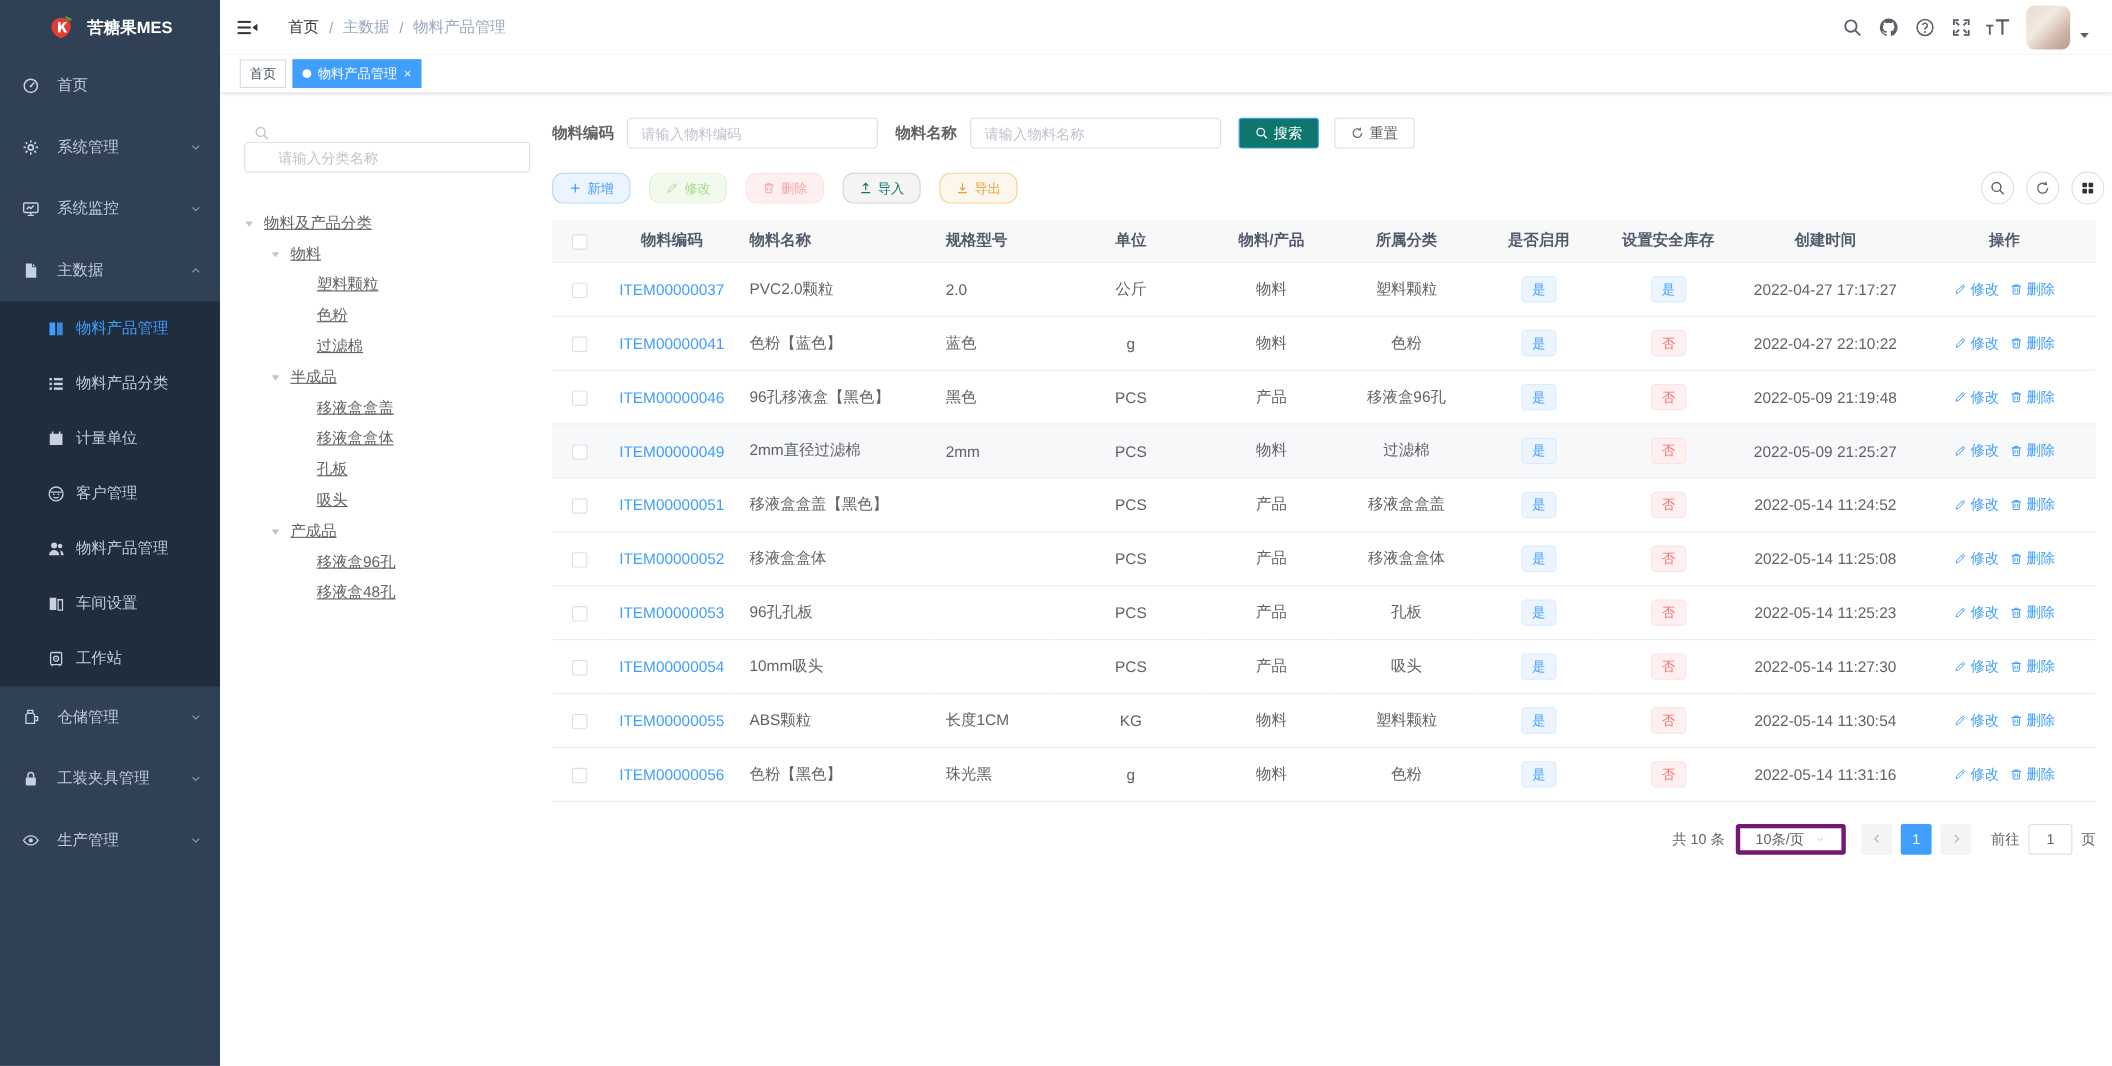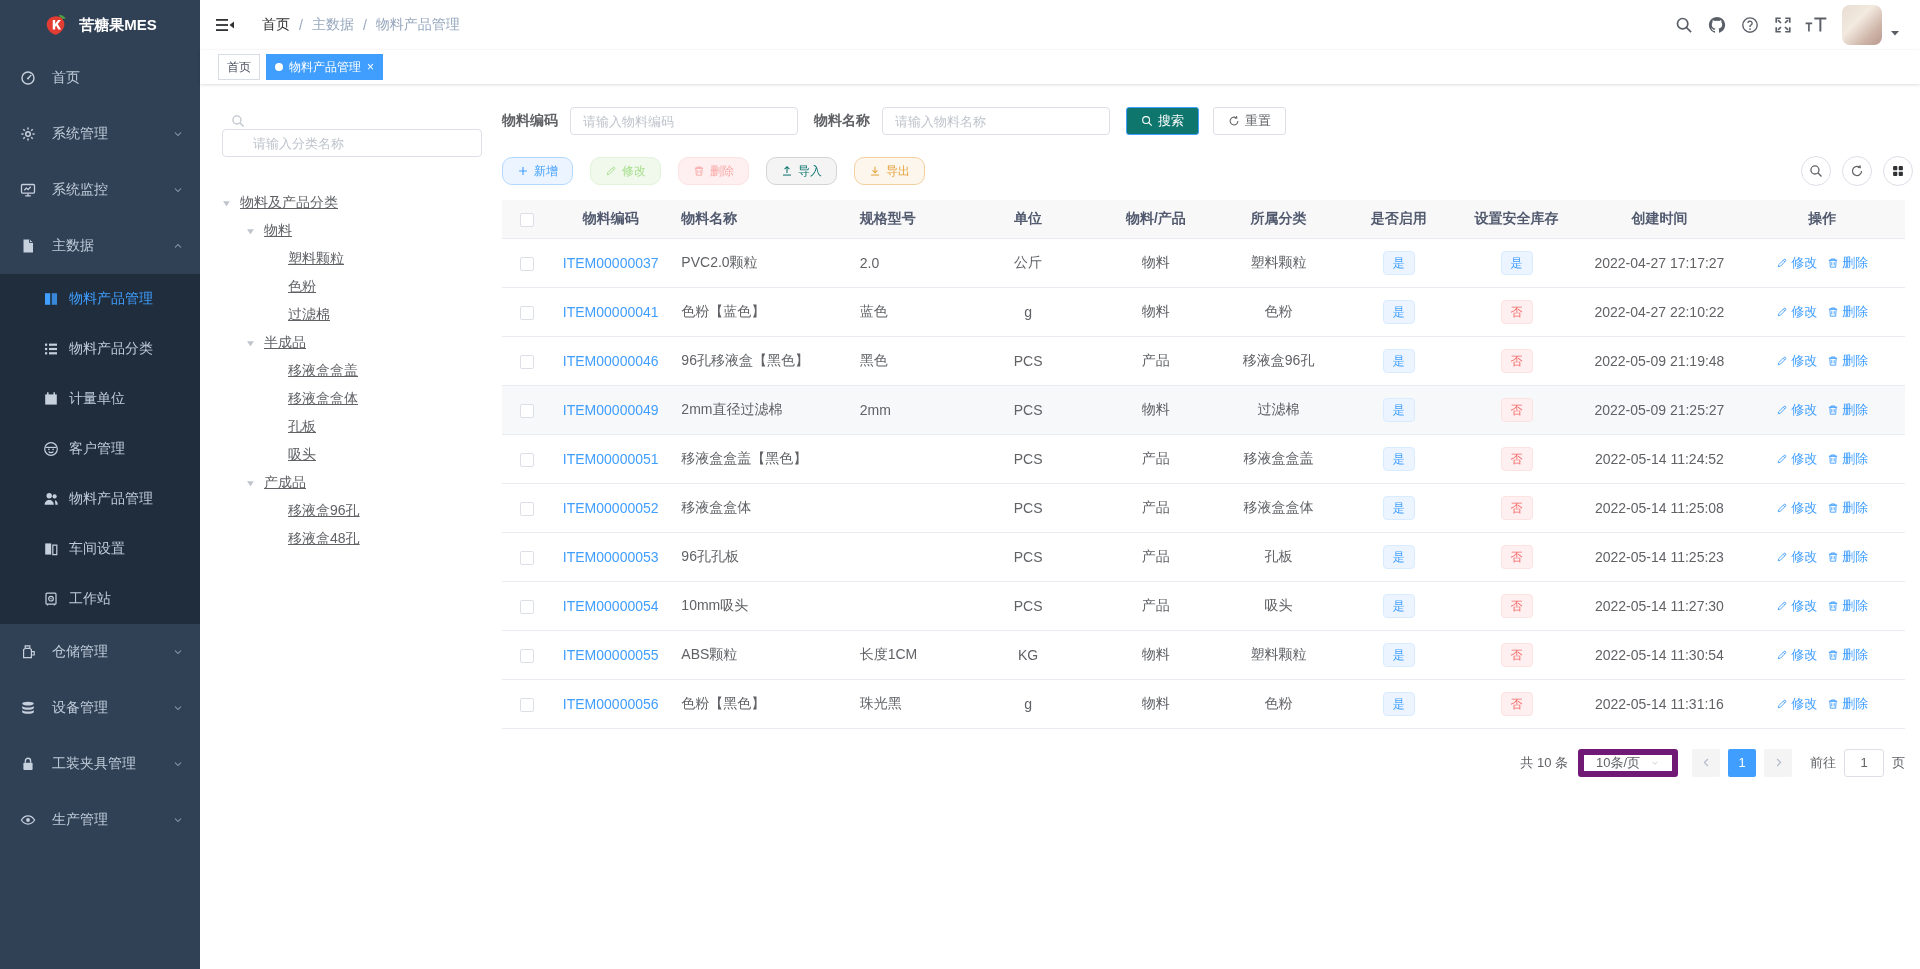--- a/index.html
+++ b/index.html
@@ -113,21 +113,21 @@
   .el-tag { display:inline-block; padding:0 9px; height:24px; line-height:22px; border:1px solid;
     border-radius:4px; font-size:12px; }
   .tag-blue { color:#409eff; background:#ecf5ff; border-color:#d9ecff; }
   .tag-red { color:#f56c6c; background:#fef0f0; border-color:#fde2e2; }
   .op-link { color:#409eff; font-size:13px; display:inline-flex; align-items:center; gap:3px; cursor:pointer; }
   .op-link + .op-link { margin-left:10px; }
   .op-link svg { width:12px; height:12px; }
 
   .pagination { display:flex; align-items:center; justify-content:flex-end; margin-top:20px;
     font-size:13px; color:#606266; }
-  .page-size { width:100px; height:28px; border:6px solid #701a75; border-radius:3px; margin:0 10px;
+  .page-size { width:100px; height:28px; border:4px solid #701a75; border-radius:3px; margin:0 10px;
     display:flex; align-items:center; justify-content:center; gap:10px; cursor:pointer; color:#606266; }
   .page-size svg { width:10px; height:10px; color:#c0c4cc; }
   .page-btn { min-width:28px; height:28px; background:#f4f4f5; border-radius:2px; margin:0 4px;
     display:flex; align-items:center; justify-content:center; color:#b4bccc; cursor:pointer; }
   .page-btn svg { width:11px; height:11px; }
   .page-btn.active { background:#409eff; color:#fff; font-size:13px; }
   .pg-goto { margin-left:14px; }
   .goto-input { width:40px; height:28px; border:1px solid #dcdfe6; border-radius:3px; margin:0 8px;
     text-align:center; font-size:13px; color:#606266; outline:none; }
 </style>
@@ -287,35 +287,20 @@
           <span class="mi-label">仓储管理</span>
           <span class="mi-arrow">
             <svg viewBox="0 0 16 16" fill="none" stroke="currentColor" stroke-width="1.4">
               <path d="M4 6l4 4 4-4"></path>
             </svg>
           </span>
         </div>
         <div class="menu-item">
           <span class="mi-icon">
             <svg viewBox="0 0 16 16" fill="currentColor">
-              <ellipse cx="8" cy="3.6" rx="5.8" ry="1.9"></ellipse>
-              <path d="M2.2 6c.9 1 3.1 1.6 5.8 1.6S12.9 7 13.8 6v2.2c-.9 1-3.1 1.6-5.8 1.6S3.1 9.2 2.2 8.2z"></path>
-              <path d="M2.2 10c.9 1 3.1 1.6 5.8 1.6s4.9-.6 5.8-1.6v2.2c-.9 1-3.1 1.6-5.8 1.6s-4.9-.6-5.8-1.6z"></path>
-            </svg>
-          </span>
-          <span class="mi-label">设备管理</span>
-          <span class="mi-arrow">
-            <svg viewBox="0 0 16 16" fill="none" stroke="currentColor" stroke-width="1.4">
-              <path d="M4 6l4 4 4-4"></path>
-            </svg>
-          </span>
-        </div>
-        <div class="menu-item">
-          <span class="mi-icon">
-            <svg viewBox="0 0 16 16" fill="currentColor">
               <rect x="3.4" y="6.8" width="9.2" height="7.2" rx="1"></rect>
               <path d="M5.4 6.8V4.9a2.6 2.6 0 0 1 5.2 0v1.9" fill="none" stroke="currentColor" stroke-width="1.4"></path>
             </svg>
           </span>
           <span class="mi-label">工装夹具管理</span>
           <span class="mi-arrow">
             <svg viewBox="0 0 16 16" fill="none" stroke="currentColor" stroke-width="1.4">
               <path d="M4 6l4 4 4-4"></path>
             </svg>
           </span>

